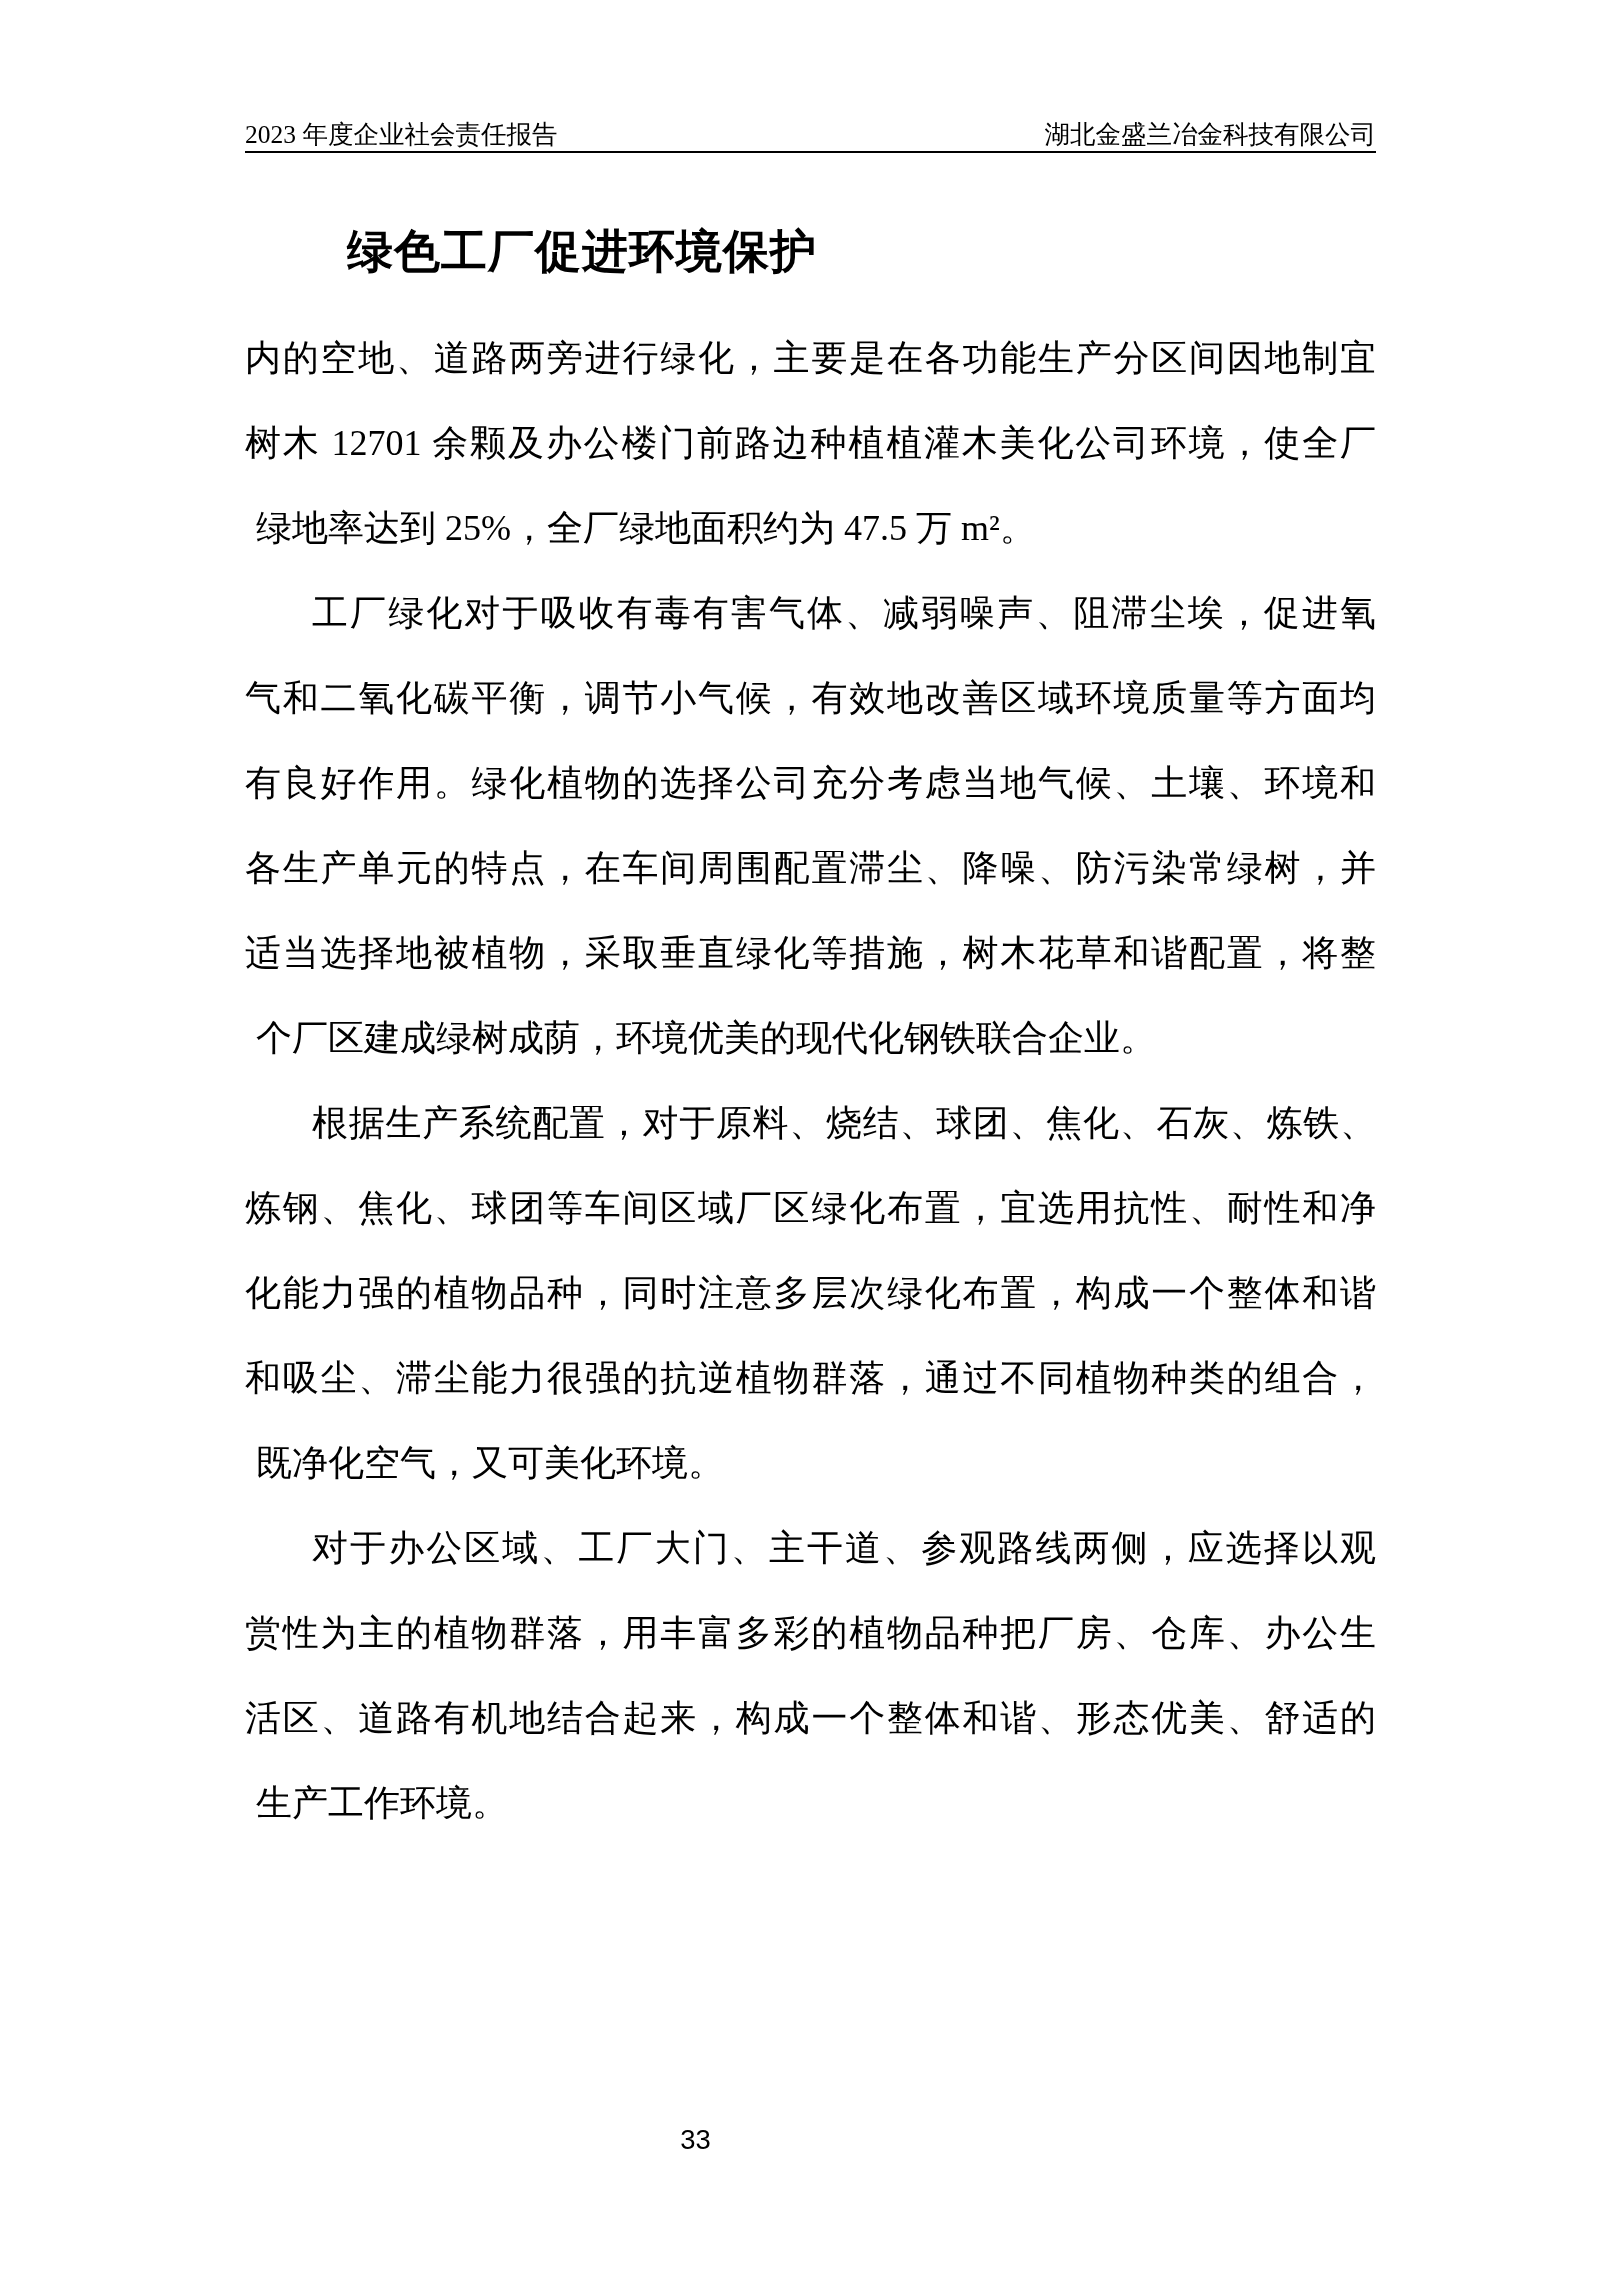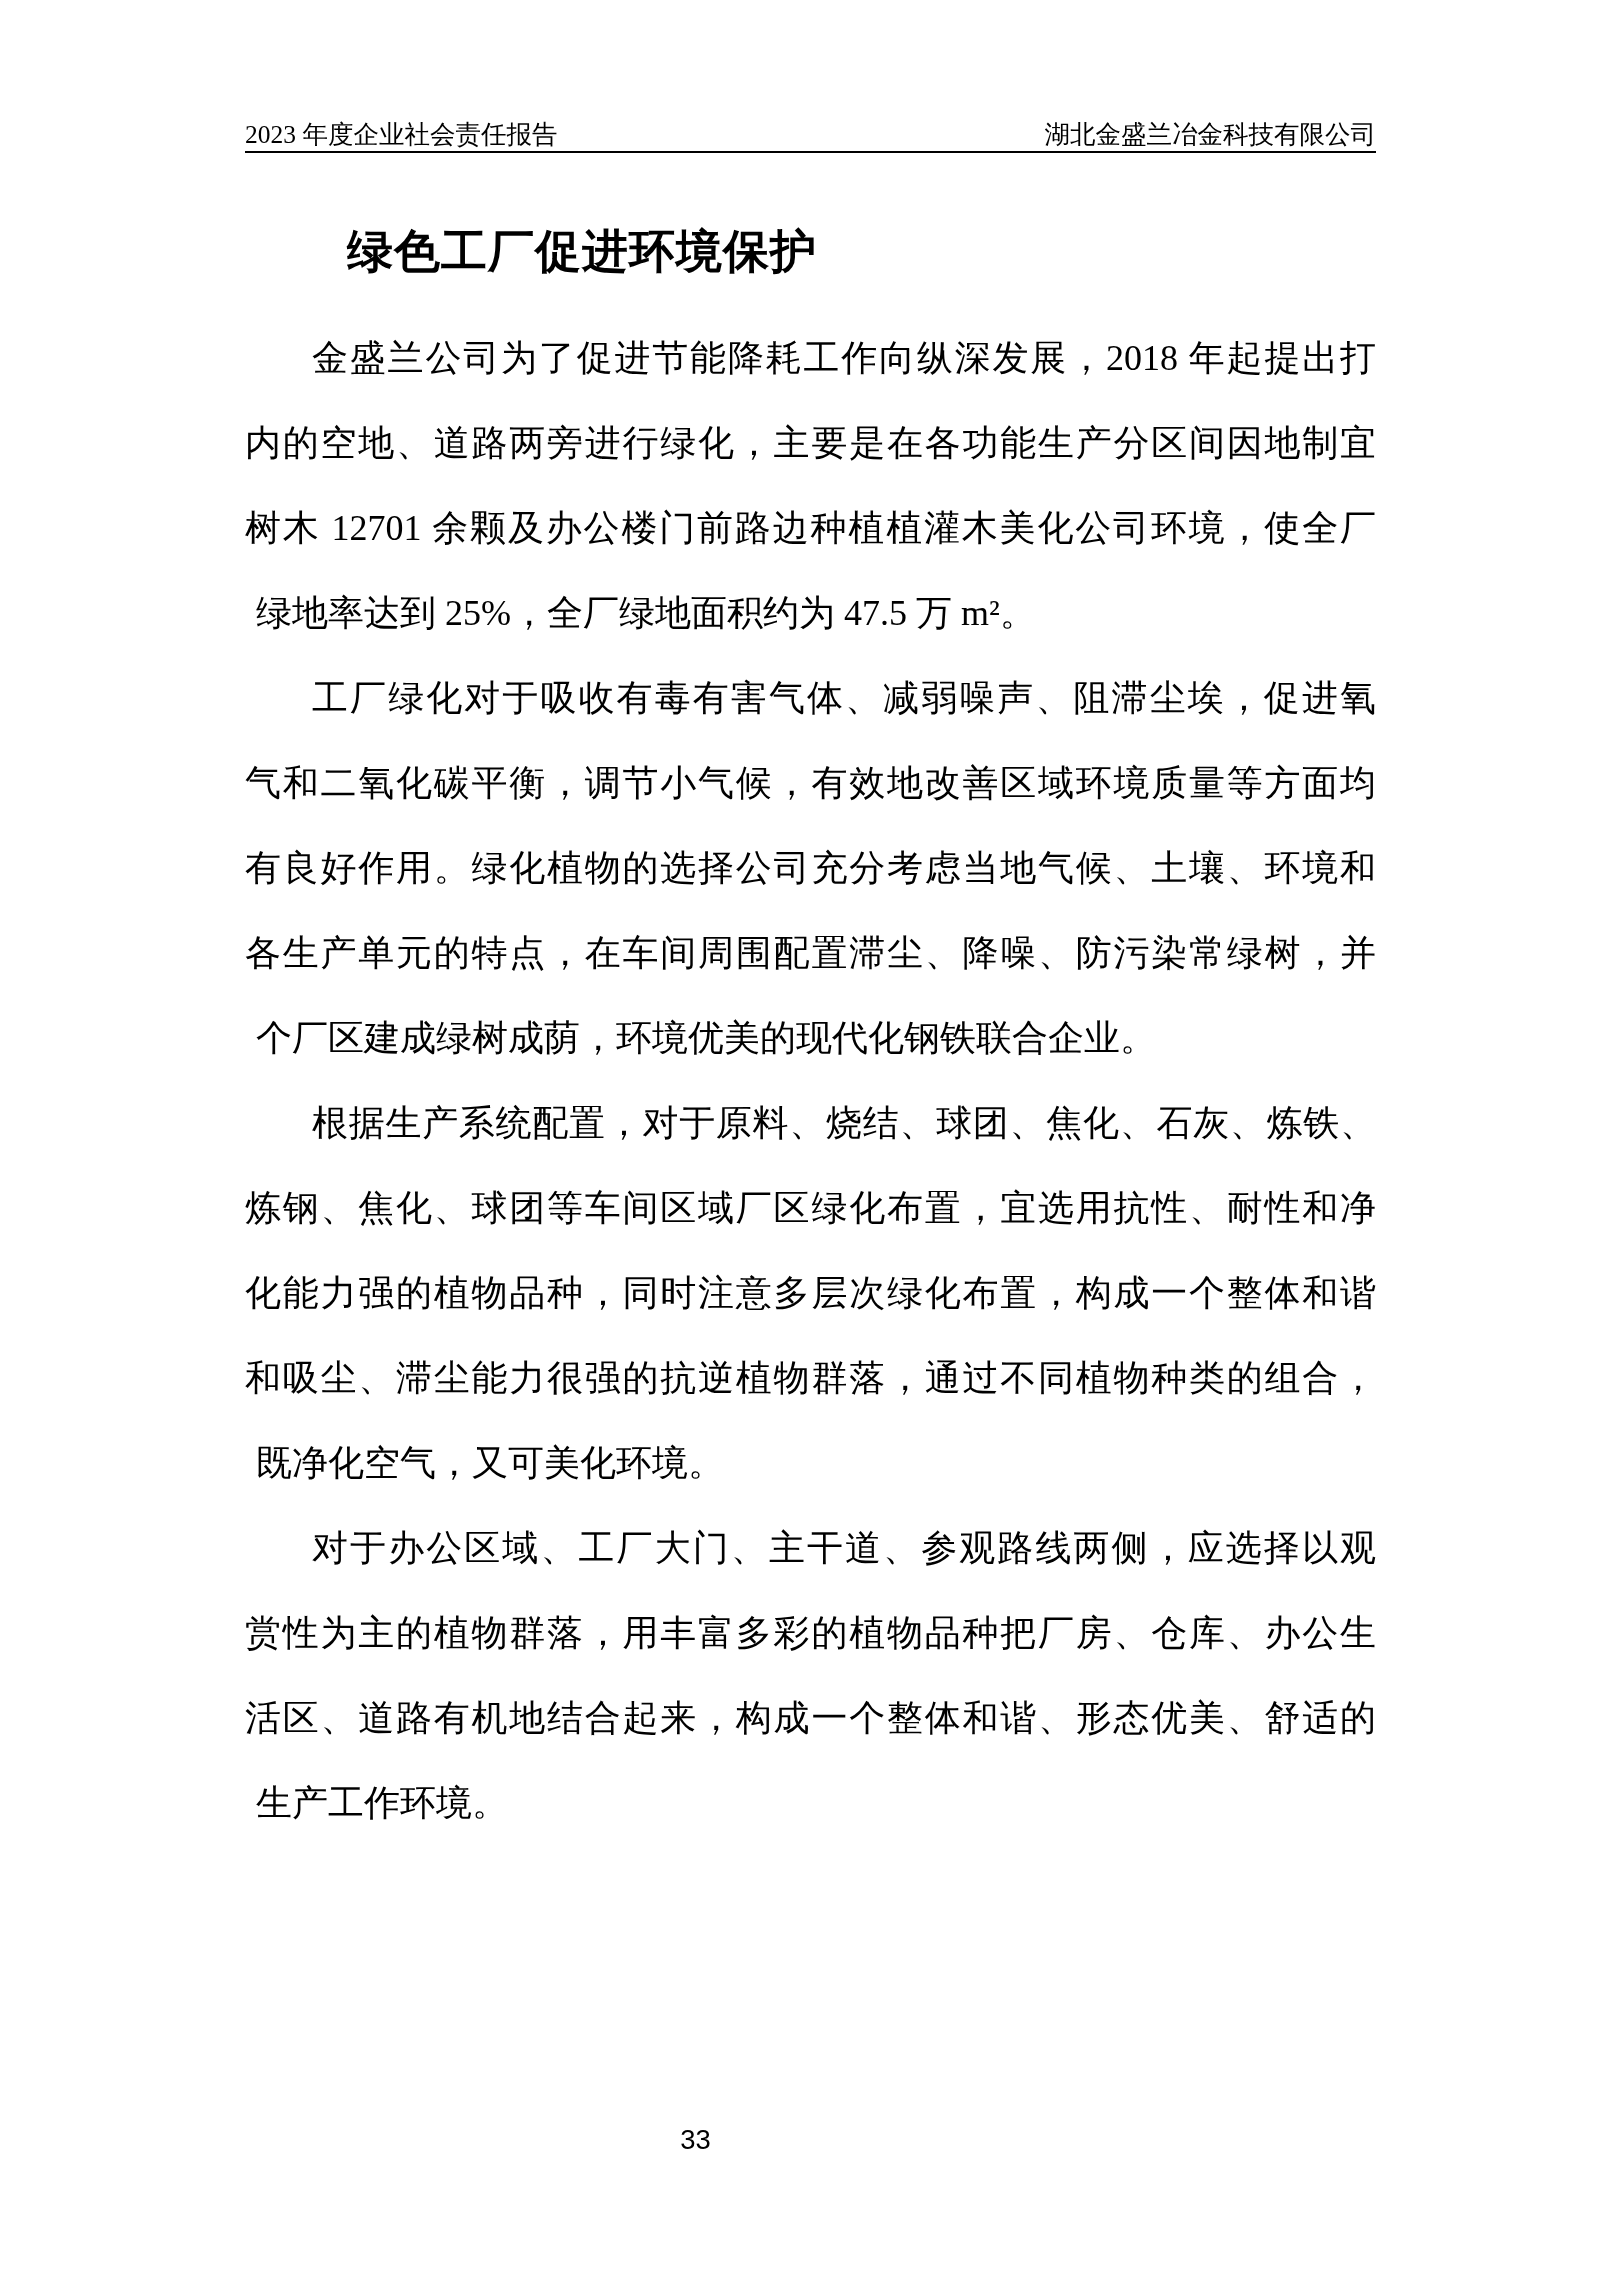--- a/index.html
+++ b/index.html
@@ -80,29 +80,29 @@
 
   <div class="header">
     <span>2023 年度企业社会责任报告</span>
     <span>湖北金盛兰冶金科技有限公司</span>
   </div>
 
   <h1 class="doc-title">绿色工厂促进环境保护</h1>
 
   <div class="body-text">
 
-    <div class="line just first">金盛兰公司为了促进节能降耗工作向纵深发展，2018 年起提出打</div>
     <div class="line just">内的空地、道路两旁进行绿化，主要是在各功能生产分区间因地制宜</div>
     <div class="line just">树木 12701 余颗及办公楼门前路边种植植灌木美化公司环境，使全厂</div>
     <div class="line last">绿地率达到 25%，全厂绿地面积约为 47.5 万 m²。</div>
 
     <div class="line just first">工厂绿化对于吸收有毒有害气体、减弱噪声、阻滞尘埃，促进氧</div>
     <div class="line just">气和二氧化碳平衡，调节小气候，有效地改善区域环境质量等方面均</div>
     <div class="line just">有良好作用。绿化植物的选择公司充分考虑当地气候、土壤、环境和</div>
     <div class="line just">各生产单元的特点，在车间周围配置滞尘、降噪、防污染常绿树，并</div>
+    <div class="line just">适当选择地被植物，采取垂直绿化等措施，树木花草和谐配置，将整</div>
     <div class="line last">个厂区建成绿树成荫，环境优美的现代化钢铁联合企业。</div>
 
     <div class="line just first">根据生产系统配置，对于原料、烧结、球团、焦化、石灰、炼铁、</div>
     <div class="line just">炼钢、焦化、球团等车间区域厂区绿化布置，宜选用抗性、耐性和净</div>
     <div class="line just">化能力强的植物品种，同时注意多层次绿化布置，构成一个整体和谐</div>
     <div class="line just">和吸尘、滞尘能力很强的抗逆植物群落，通过不同植物种类的组合，</div>
     <div class="line last">既净化空气，又可美化环境。</div>
 
     <div class="line just first">对于办公区域、工厂大门、主干道、参观路线两侧，应选择以观</div>
     <div class="line just">赏性为主的植物群落，用丰富多彩的植物品种把厂房、仓库、办公生</div>

